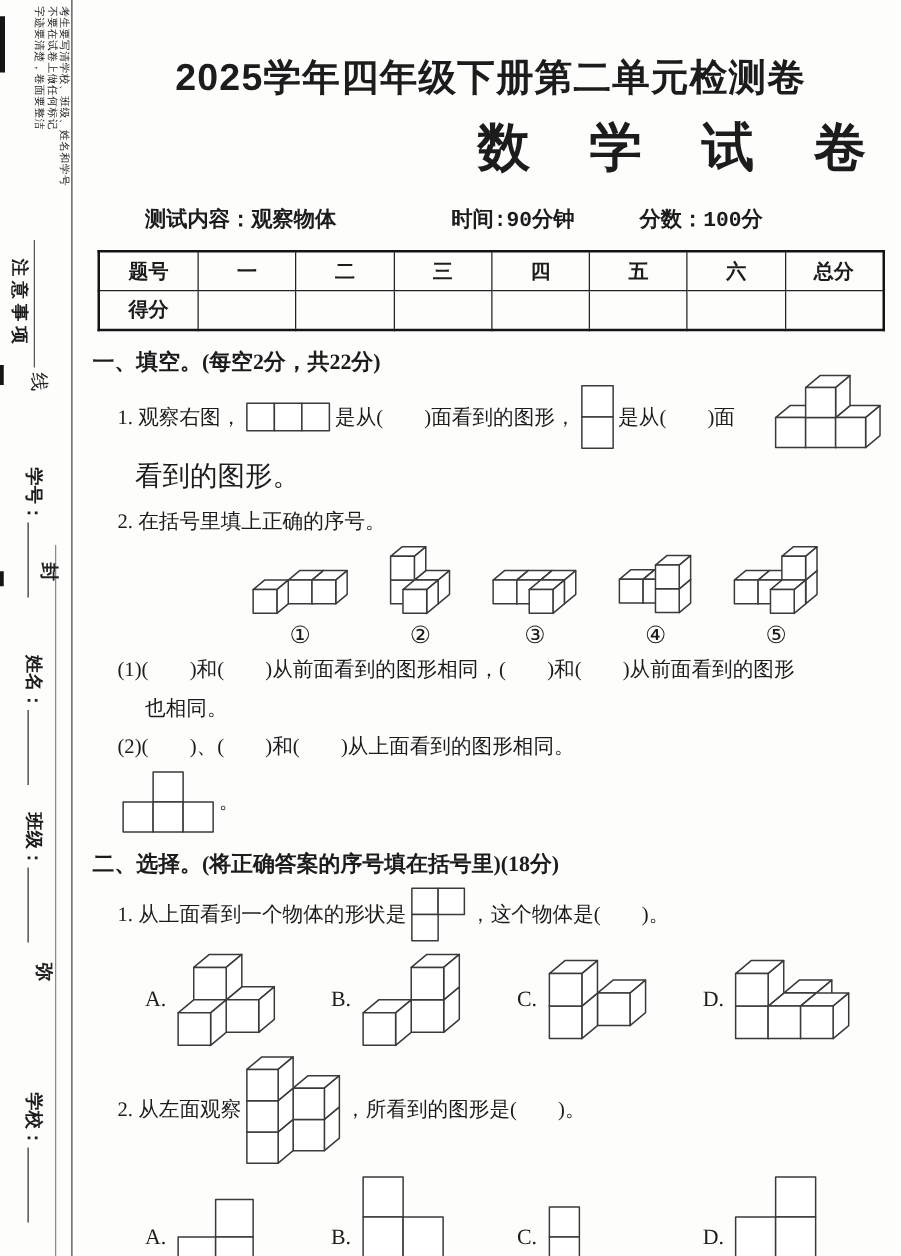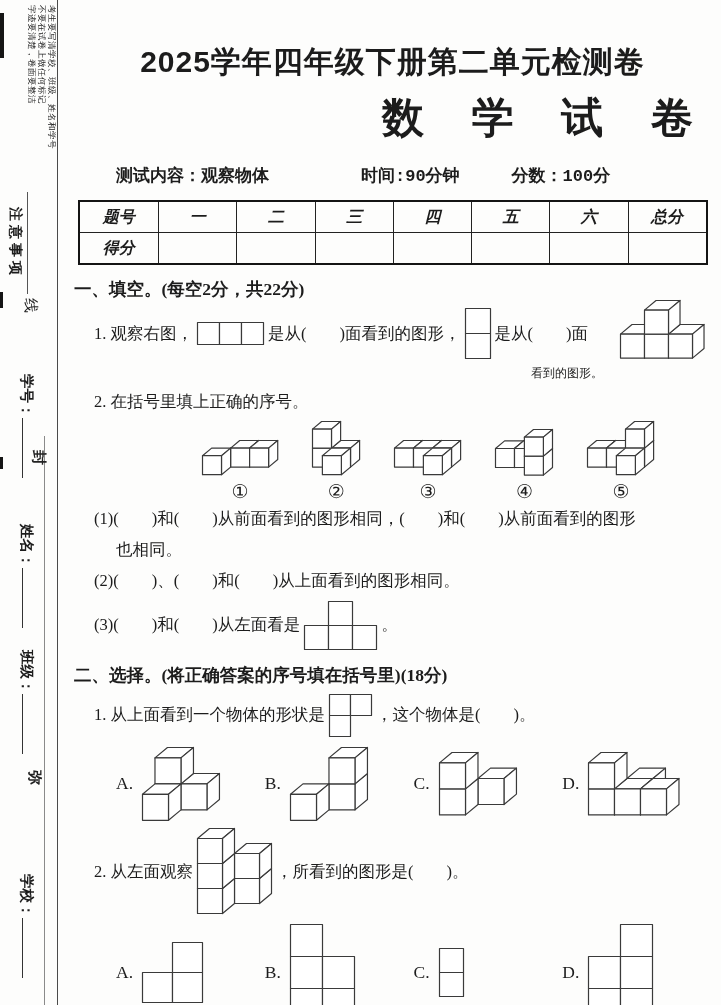--- a/index.html
+++ b/index.html
@@ -28,30 +28,30 @@
   .em3{left:0;top:457px;width:3px;height:12px;}
   
   .content{position:absolute;left:58px;top:0;width:663px;height:100%;padding:0 10px 16px 16px;box-sizing:border-box;}
   .title{margin:42px 0 0;text-align:center;font-size:30px;font-weight:bold;letter-spacing:1px;
          font-family:"Liberation Sans","DejaVu Sans",sans-serif;}
   .subtitle{margin:7px 0 0;text-align:right;font-size:42px;font-weight:bold;letter-spacing:18px;text-indent:18px;
             font-family:"Liberation Sans","DejaVu Sans",sans-serif;}
   .meta{margin-top:18px;display:flex;font-size:17px;font-weight:600;
         font-family:Liberation Mono, monospace;}
   .m-content{margin-left:42px;} .m-time{margin-left:92px;text-align:center;} .m-score{margin-left:52px;}
-  .score-table{border-collapse:collapse;margin:13px auto 0;width:630px;table-layout:fixed;border:2px solid #141414;font-style:italic;}
+  .score-table{border-collapse:collapse;margin:13px auto 0;width:630px;table-layout:fixed;border:2px solid #141414;}
   .score-table td{border:1.2px solid #222;height:30px;text-align:center;font-size:16px;padding:0;}
   .score-table td.b{font-weight:bold;}
   .score-table col.c0{width:80px;}
   .sec-h{margin-top:12px;font-weight:bold;font-size:17.5px;}
   .q{margin-top:6px;margin-left:20px;font-size:16.5px;line-height:1.55;}
   .row{display:flex;align-items:center;}
   .q1{position:relative;padding-right:108px;}
   .q1-iso{position:absolute;right:2px;top:-8px;}
-  .cont{margin:4px 0 0 14px;font-size:12px;text-align:right;}
+  .cont{margin:4px 0 0 14px;font-size:22px;}
   .fig{display:inline-block;margin:0 3px;line-height:0;}
   .fig svg{display:block;}
   .seq-row{display:flex;margin:6px 0 0 124px;gap:26px;align-items:flex-end;}
   .seq-item{text-align:center;}
   .seq-label{font-size:19px;margin-top:2px;line-height:1;}
   .sub{margin-left:20px;margin-top:6px;font-size:16.5px;line-height:1.5;}
   .indent{margin-left:42px;}
   .opt-row{display:flex;margin:8px 0 0 42px;align-items:center;}
   .opt{display:flex;align-items:center;width:152px;}
   .opt-row.r2 .opt{width:156px;}
@@ -265,21 +265,20 @@
               <polygon points="38,0 57,0 57,19 38,19" fill="#fff" stroke="#3a3a3a" stroke-width="1.2" stroke-linejoin="round"></polygon>
             </svg></span>
         <div class="seq-label">⑤</div>
       </div>
     </div>
 
     <div class="sub">(1)(　　)和(　　)从前面看到的图形相同，(　　)和(　　)从前面看到的图形</div>
     <div class="sub indent">也相同。</div>
     <div class="sub">(2)(　　)、(　　)和(　　)从上面看到的图形相同。</div>
     <div class="sub row">
-      <span>(3)(　　)和(　　)从左面看是</span>
       <span class="fig">
           <svg viewBox="-1.5 -1.5 75 51" width="75" height="51">
             <polygon points="24,0 48,0 48,24 24,24" fill="#fff" stroke="#3a3a3a" stroke-width="1.2" stroke-linejoin="round"></polygon>
             <polygon points="0,24 24,24 24,48 0,48" fill="#fff" stroke="#3a3a3a" stroke-width="1.2" stroke-linejoin="round"></polygon>
             <polygon points="24,24 48,24 48,48 24,48" fill="#fff" stroke="#3a3a3a" stroke-width="1.2" stroke-linejoin="round"></polygon>
             <polygon points="48,24 72,24 72,48 48,48" fill="#fff" stroke="#3a3a3a" stroke-width="1.2" stroke-linejoin="round"></polygon>
           </svg>
         </span>
       <span>。</span>
     </div>

